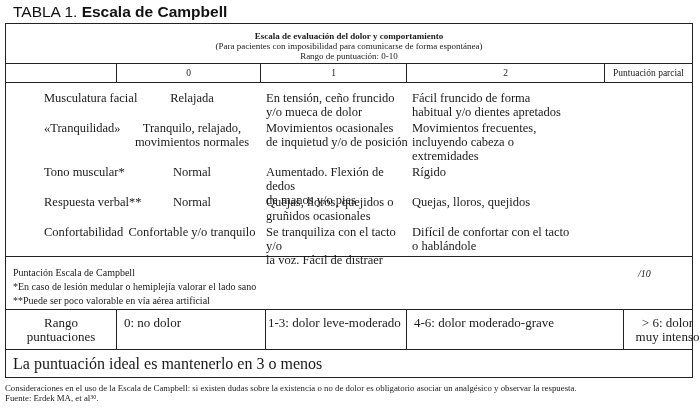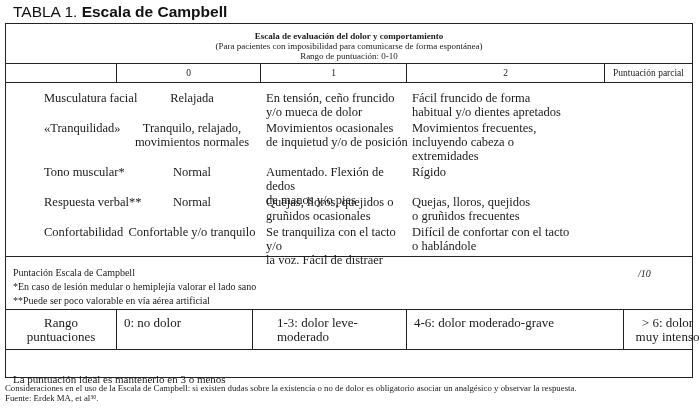--- a/index.html
+++ b/index.html
@@ -17,21 +17,21 @@
   .r span { position:absolute; top:0; }
   .c0 { left:22px; width:105px;margin-left:16px; }
   .c1 { left:116px; width:140px;text-align:center; }
   .c2 { left:260px; width:142px; }
   .c3 { left:406px; width:190px; }
   .notes { position:absolute; left:0; top:233px; width:100%; height:53px; border-bottom:1.2px solid #222; box-sizing:border-box; font-size:10px; line-height:14px; }
   .notes .n { position:absolute; left:7px; }
   .notes .score { position:absolute; left:632px; top:10px;font-style:italic; }
   .range { position:absolute; left:0; top:286px; width:100%; height:40px; border-bottom:1.2px solid #222; box-sizing:border-box; font-size:13px; line-height:14px; }
   .range > div { position:absolute; top:0; height:100%; box-sizing:border-box; padding-top:6px; }
-  .ideal { position:absolute; left:7px; top:348px; font-size:11px; line-height:14px; }
+  .ideal { position:absolute; left:7px; top:333px; font-size:16px; line-height:14px; }
   .foot { position:absolute; left:5px; top:383px; font-size:8.8px; line-height:10px; color:#222; white-space:nowrap; }
   sup { font-size:6px; vertical-align:top; position:relative; top:-1px; }
 </style>
 </head>
 <body>
 
 <div class="caption">
   <span>TABLA 1.</span>
   <b>Escala de Campbell</b>
 </div>
@@ -97,21 +97,20 @@
       <span class="c0">Respuesta verbal**</span>
       <span class="c1">
           <div>Normal</div>
         </span>
       <span class="c2">
           <div>Quejas, lloros, quejidos o</div>
           <div>gruñidos ocasionales</div>
         </span>
       <span class="c3">
           <div>Quejas, lloros, quejidos</div>
-          <div>o gruñidos frecuentes</div>
         </span>
     </div>
     <div class="r" style="top:142px;">
       <span class="c0">Confortabilidad</span>
       <span class="c1">
           <div>Confortable y/o tranquilo</div>
         </span>
       <span class="c2">
           <div>Se tranquiliza con el tacto y/o</div>
           <div>la voz. Fácil de distraer</div>
@@ -129,21 +128,21 @@
     <div class="n" style="top:23px;">*En caso de lesión medular o hemiplejía valorar el lado sano</div>
     <div class="n" style="top:37px;">**Puede ser poco valorable en vía aérea artificial</div>
   </div>
 
   <div class="range">
     <div style="left:0;width:110px;text-align:center;">
       <div>Rango</div>
       <div>puntuaciones</div>
     </div>
     <div class="vline" style="left:110px;width:144px;padding-left:7px;">0: no dolor</div>
-    <div class="vline" style="left:246px;width:146px;padding-left:24px;">1-3: dolor leve-moderado</div>
+    <div class="vline" style="left:259px;width:146px;padding-left:2px;">1-3: dolor leve-moderado</div>
     <div class="vline" style="left:400px;width:198px;padding-left:7px;">4-6: dolor moderado-grave</div>
     <div class="vline" style="left:617px;width:88px;text-align:center;">
       <div>&gt; 6: dolor</div>
       <div>muy intenso</div>
     </div>
   </div>
 
   <div class="ideal">La puntuación ideal es mantenerlo en 3 o menos</div>
 </div>
 

